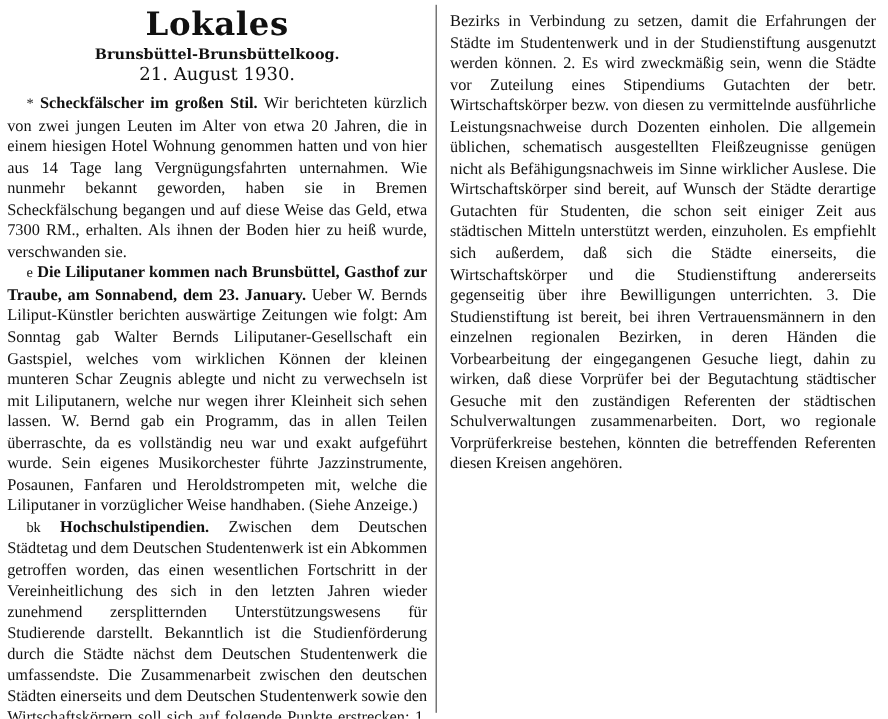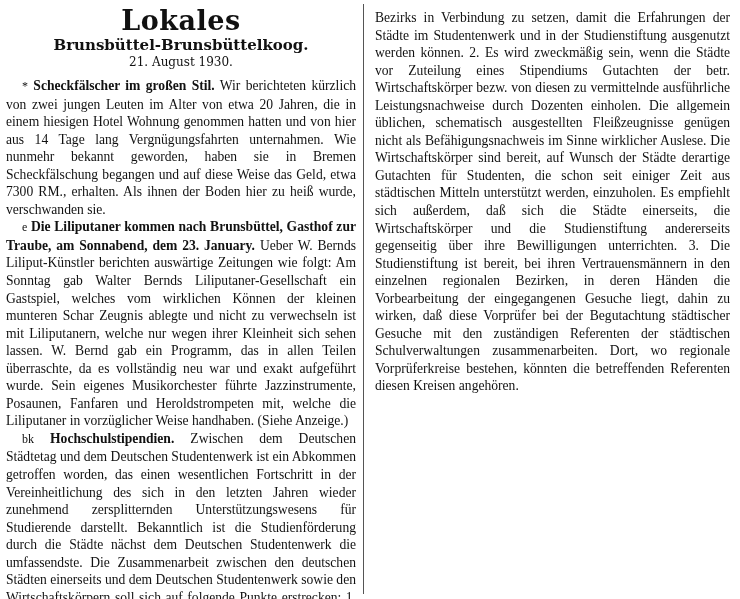--- a/index.html
+++ b/index.html
@@ -47,26 +47,26 @@
     .section-title {
       font-family: "DejaVu Serif", serif;
       font-weight: bold;
       font-size: 27px;
       line-height: 30px;
       margin-top: 6px;
       letter-spacing: 0.5px;
     }
     .dateline-place {
       font-weight: bold;
-      font-size: 15px;
+      font-size: 12px;
       line-height: 14px;
       margin-top: 2px;
     }
     .dateline-date {
-      font-size: 12px;
+      font-size: 15px;
       line-height: 16px;
       margin-top: 2px;
     }
     .text {
       font-family: Liberation Serif, serif;
       font-size: 13.6px;
       line-height: 17.55px;
       text-align: justify;
       hyphens: none;
     }

